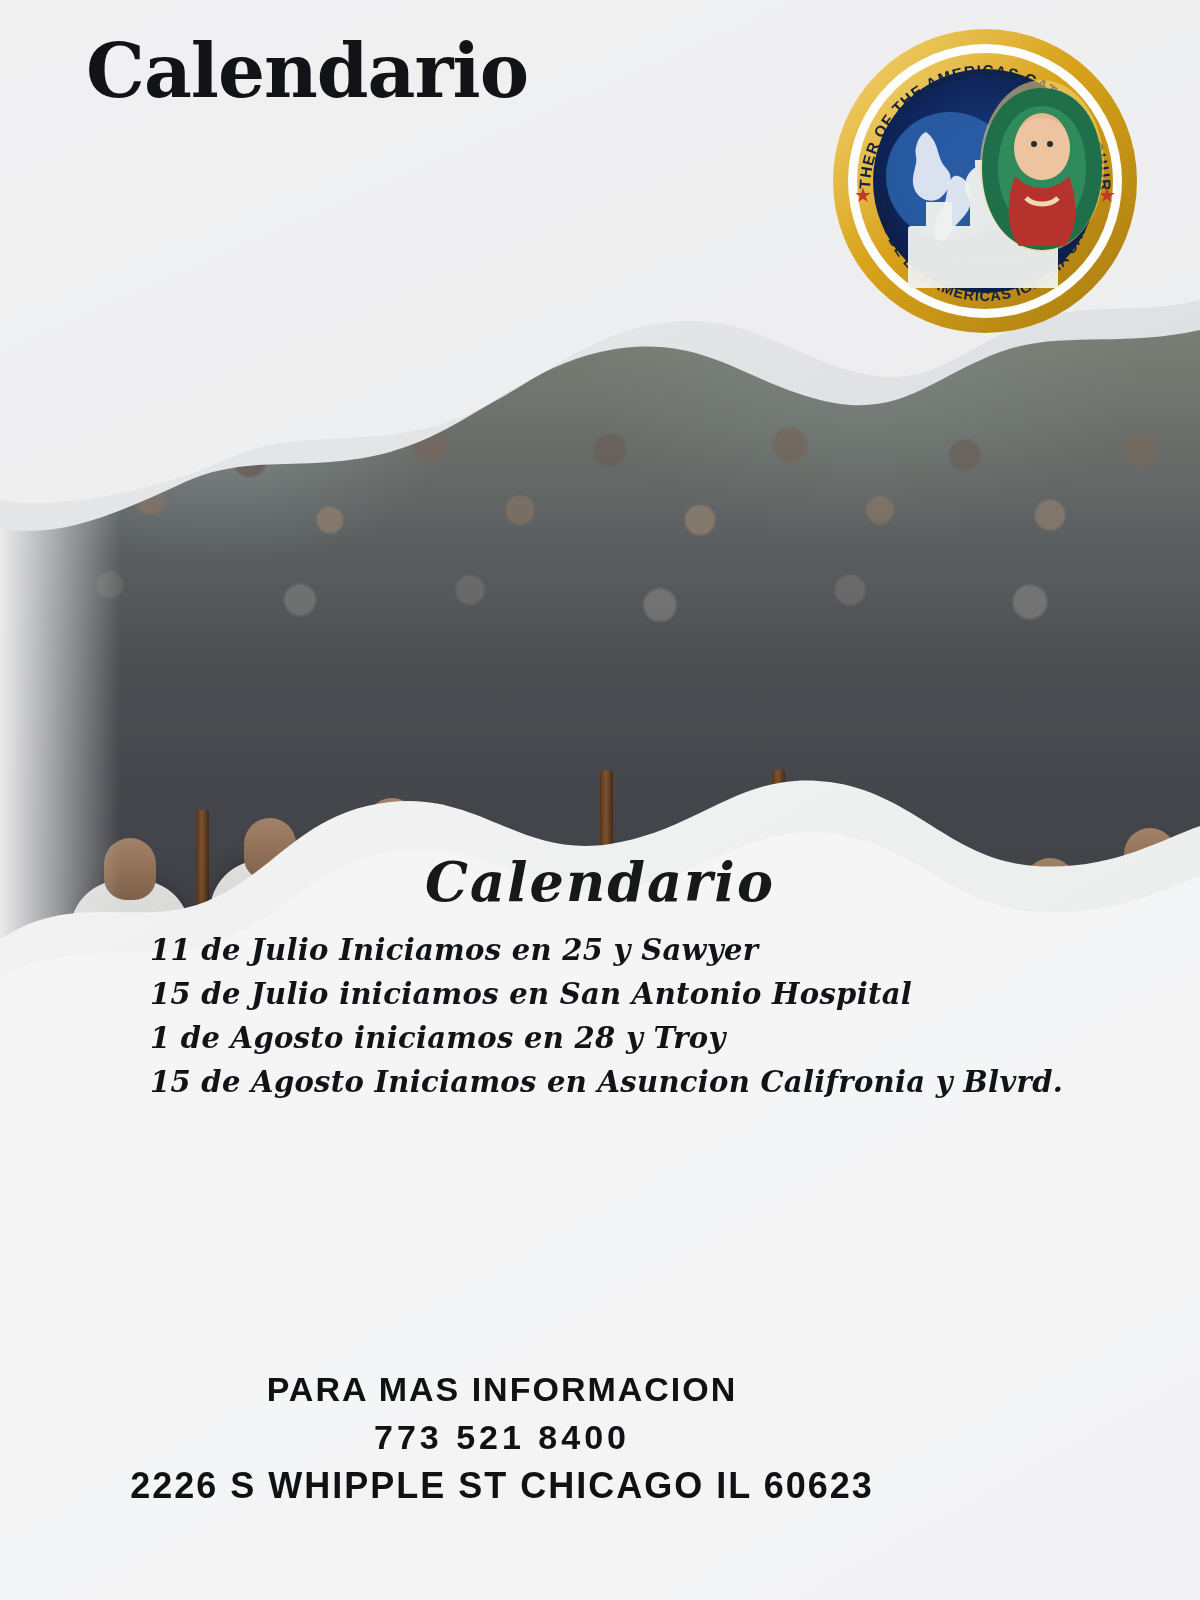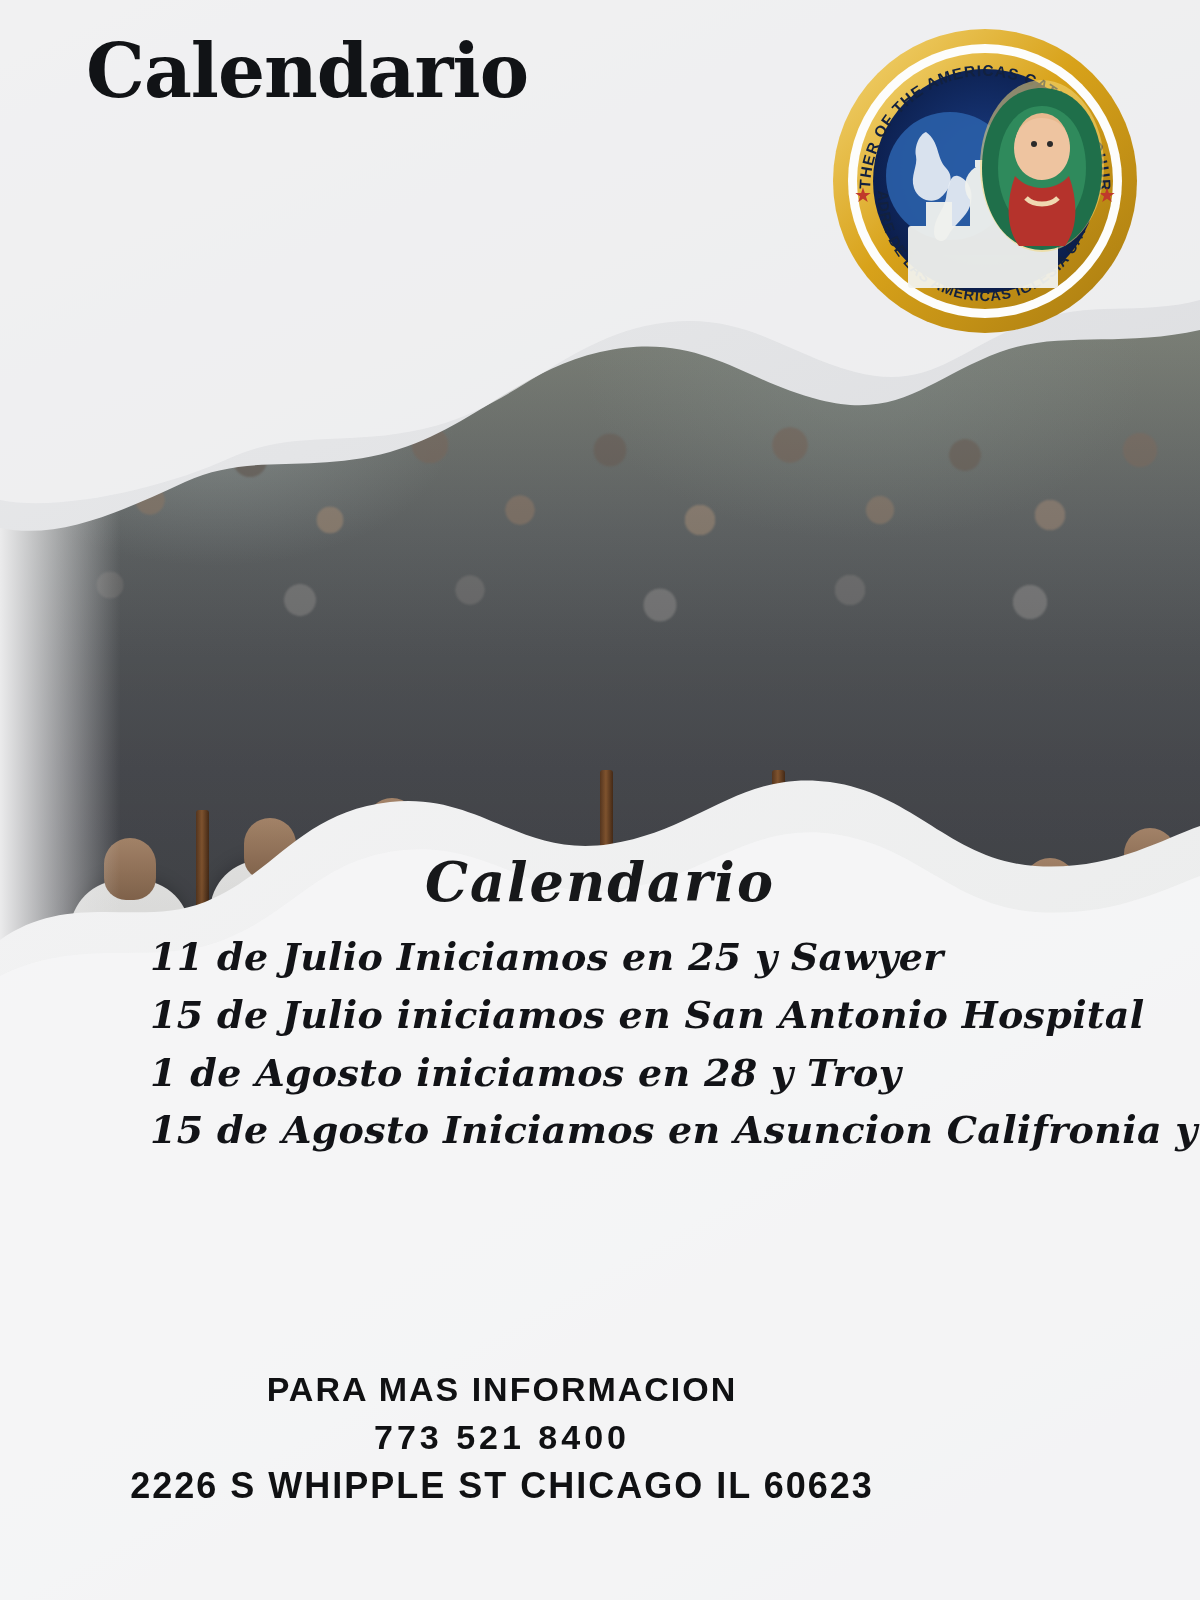--- a/index.html
+++ b/index.html
@@ -134,21 +134,21 @@
     font-style: italic;
     font-size: 54px;
     color:#17181a;
     letter-spacing: 2px;
     margin-bottom: 14px;
   }
   .cal-list { margin: 0 auto; width: 1080px; }
   .cal-item {
     font-family: "DejaVu Serif", serif;
     font-style: italic;
-    font-size: 38px;
+    font-size: 29px;
     color: #121317;
     line-height: 1.52;
     padding-left: 90px;
     white-space: nowrap;
     letter-spacing: .3px;
   }
 
   
   .footer { position:absolute; left:0; top:1370px; width:1004px; z-index:6; text-align:center; }
   .f1 { font-weight:700; font-size:34px; letter-spacing:2px; color:#101113; }

